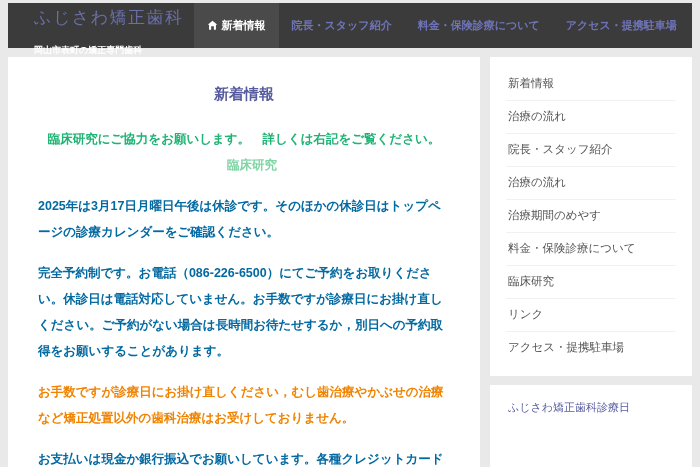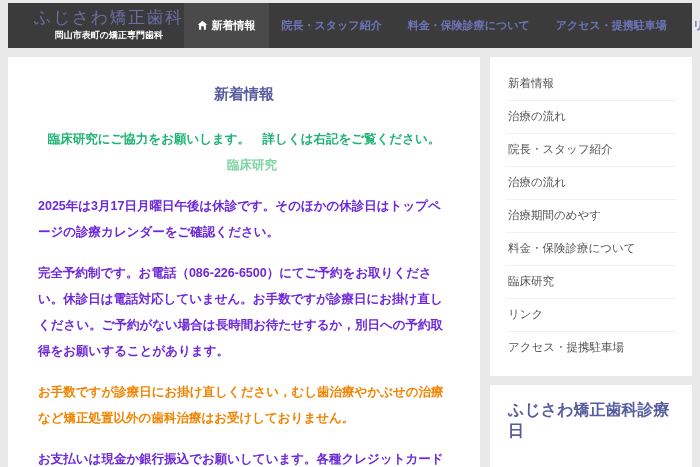--- a/index.html
+++ b/index.html
@@ -9,23 +9,23 @@
     font-family:"Liberation Sans", sans-serif;
     position:relative;
   }
   .page { position:absolute; left:8px; top:3px; width:684px; }
 
   
   .site-header {
     background:#3b3b3b; height:45px;
     display:flex; align-items:stretch;
   }
-  .brand { padding:5px 0 0 26px; flex:0 0 auto; }
+  .brand { padding:5px 10px 0 26px; flex:0 0 auto; }
   .site-title { color:#6a6fa5; font-size:17px; font-weight:normal; letter-spacing:1.5px; line-height:20px; }
-  .site-subtitle { color:#ffffff; font-size:9px; font-weight:bold; margin-top:1px;text-align:center; }
+  .site-subtitle { color:#ffffff; font-size:9px; font-weight:bold; margin-top:16px; }
   .main-nav { display:flex; align-items:stretch; margin-left:auto; margin-right:38px; }
   .nav-item {
     display:flex; align-items:center; gap:4px;
     padding:0 13px; text-decoration:none;
     color:#6f74b9; font-size:11px; font-weight:bold; white-space:nowrap;
   }
   .nav-item.active { background:#4a4a4a; color:#ffffff; }
   .home-icon { display:inline-flex; width:11px; height:11px; }
 
   
@@ -34,39 +34,39 @@
   
   .main-card {
     background:#ffffff; width:472px; min-height:480px;
     padding:12px 30px 30px;
   }
   .page-title {
     color:#575c9e; font-size:15px; font-weight:bold;
     text-align:center; margin:16px 0 22px;
   }
   .para {
-    font-size:12.5px; font-weight:bold; color:#6d28d9;
+    font-size:12.5px; font-weight:bold; color:#0369a1;
     line-height:2.08; margin:15px 0;
   }
   .para.green { color:#1fb374;text-align:center; }
   .green-link { color:#80d5a5; text-decoration:none; font-weight:bold; margin-left:16px; }
   .para.orange { color:#f08300; }
 
   
   .sidebar { width:202px; display:flex; flex-direction:column; gap:9px; }
   .menu-card { background:#ffffff; padding:11px 16px 12px; }
   .menu-item {
     display:block; padding:8px 2px 9px; text-decoration:none;
     color:#555555; font-size:11.5px;
     border-bottom:1px solid #f1f1f1;
   }
   .menu-item:last-child { border-bottom:none; }
 
   .calendar-card { background:#ffffff; padding:15px 16px 40px; }
-  .calendar-title { color:#575c9e; font-size:16px; font-weight:bold; margin:0 0 13px 2px; }
+  .calendar-title { color:#575c9e; font-size:11px; font-weight:normal; margin:0 0 13px 2px; }
 </style>
 </head>
 <body>
 
 <div class="page">
 
   <header class="site-header">
     <div class="brand">
       <div class="site-title">ふじさわ矯正歯科</div>
       <div class="site-subtitle">岡山市表町の矯正専門歯科</div>

